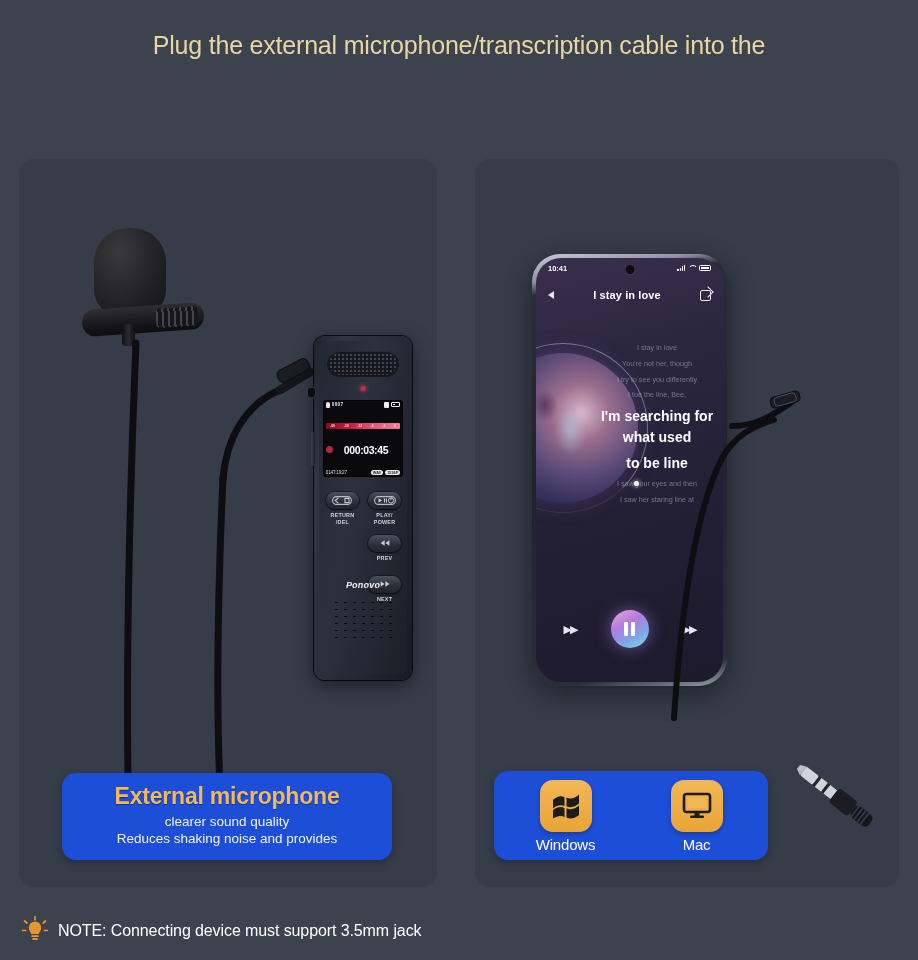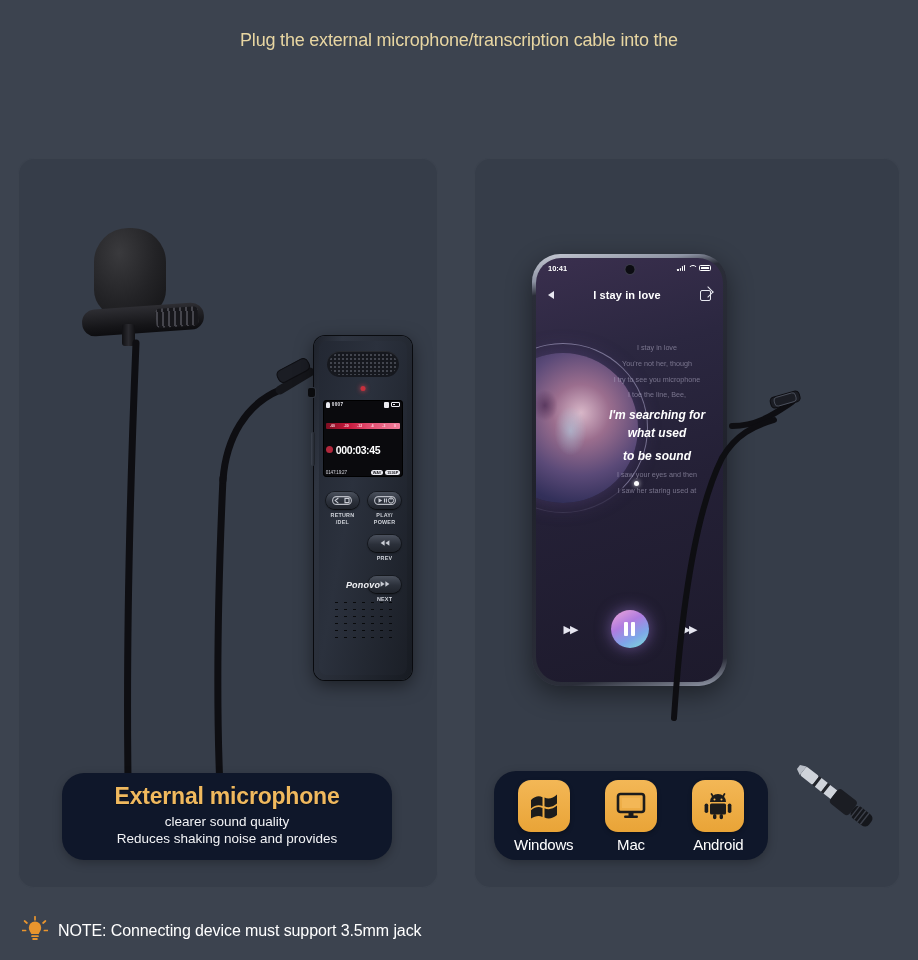--- a/index.html
+++ b/index.html
@@ -11,21 +11,21 @@
     position:relative;
   }
 
   
   .header { width:100%; padding:18px 0 10px; text-align:center; }
   .title {
     color:#ffffff; font-size:35px; font-weight:bold; letter-spacing:-0.4px;
     line-height:1.1;
   }
   .subtitle {
-    color:#e8d6a2; font-size:18px; line-height:1.45; margin-top:9px;
+    color:#e8d6a2; font-size:25px; line-height:1.45; margin-top:9px;
     letter-spacing:-0.2px;
   }
 
   
   .panels {
     position:absolute; top:158px; left:18px;
     width:882px; height:730px;
     display:flex; gap:36px;
   }
   .panel {
@@ -102,21 +102,21 @@
   .scr-sd { width:5px; height:6px; background:#ededf2; border-radius:1px; margin-left:auto; }
   .scr-batt { width:9px; height:5px; border:0.7px solid #ededf2; border-radius:1px; position:relative; }
   .scr-batt:after { content:""; position:absolute; left:1px; top:1px; bottom:1px; right:4px; background:#ededf2; }
   .scr-meter {
     height:6px; border-radius:1px; margin:1px 0;
     background:linear-gradient(90deg,#7d0f22 0%,#c5173a 30%,#e0496b 55%,#f07f9c 100%);
     display:flex; align-items:center; justify-content:space-around;
     font-size:3.4px; color:#ffd9e2; font-weight:bold;
   }
   .scr-time {
-    display:flex; align-items:center; gap:3px;
+    display:flex; align-items:center; gap:11px;
   }
   .scr-dot { width:7px; height:7px; border-radius:50%; background:#b2283c; flex:none; }
   .scr-timer { color:#fff; font-size:10.5px; font-weight:bold; letter-spacing:-0.4px; }
   .scr-row3 { display:flex; align-items:center; gap:2px; }
   .scr-remain { color:#d7d7df; font-size:4.6px; letter-spacing:-0.2px; }
   .scr-tags { margin-left:auto; display:flex; gap:2px; }
   .scr-tag {
     background:#e9e9ef; color:#15151a; font-size:3.8px; font-weight:bold;
     border-radius:5px; padding:0.5px 2px;
   }
@@ -224,37 +224,37 @@
   }
   .ring-dot {
     position:absolute; right:8px; bottom:26px; width:5px; height:5px;
     border-radius:50%; background:#fff; box-shadow:0 0 5px #fff;
   }
   .lyrics {
     position:absolute; right:6px; top:80px; width:120px;
     text-align:center; color:#b9b4cd; font-size:7.2px; line-height:1.5;
   }
   .lyr { margin:5px 0; opacity:0.55; }
-  .lyr.active { color:#ffffff; font-weight:bold; opacity:1; font-size:12px;font-style:italic; }
+  .lyr.active { color:#ffffff; font-weight:bold; opacity:1; font-size:14px; }
   .player {
     position:absolute; left:0; right:0; bottom:34px;
     display:flex; align-items:center; justify-content:center; gap:34px;
   }
   .skip { color:#e6e6f0; font-size:11px; letter-spacing:-2px; }
   .play-btn {
     width:38px; height:38px; border-radius:50%;
     background:linear-gradient(150deg,#f0a8d8 0%,#b07ce0 38%,#7ea6e8 68%,#7fe0d8 100%);
     display:flex; align-items:center; justify-content:center; gap:3.5px;
     box-shadow:0 0 16px rgba(170,130,230,0.55);
   }
   .play-btn b { width:3.5px; height:14px; background:#fff; border-radius:1px; display:block; }
 
   
   .callout {
-    position:absolute; background:#0f172a; border-radius:22px;
+    position:absolute; background:#1d4ed8; border-radius:14px;
     box-shadow:0 3px 10px rgba(0,0,0,0.25);
   }
   .callout-left {
     left:44px; bottom:28px; width:330px; padding:10px 14px 12px; text-align:center;
   }
   .co-title {
     color:#f0b95e; font-size:23px; font-weight:bold; letter-spacing:-0.2px;
     text-shadow:0 1px 1px rgba(0,0,0,0.35);
   }
   .co-sub { color:#f2f3f6; font-size:13.5px; line-height:1.3; margin-top:3px; }
@@ -433,26 +433,26 @@
         </div>
 
         <div class="ring">
           <span class="ring-dot"></span>
         </div>
         <div class="album"></div>
 
         <div class="lyrics">
           <div class="lyr">I stay in love</div>
           <div class="lyr">You're not her, though</div>
-          <div class="lyr">I try to see you microphone</div>
+          <div class="lyr">I try to see you differently</div>
           <div class="lyr">I toe the line, Bee,</div>
           <div class="lyr active">I'm searching for what used</div>
-          <div class="lyr active">to be sound</div>
+          <div class="lyr active">to be line</div>
           <div class="lyr">I saw your eyes and then</div>
-          <div class="lyr">I saw her staring used at</div>
+          <div class="lyr">I saw her staring line at</div>
         </div>
 
         <div class="player">
           <span class="skip">▶▶</span>
           <span class="play-btn">
               <b></b>
               <b></b>
             </span>
           <span class="skip">▶▶</span>
         </div>
@@ -484,36 +484,20 @@
           <svg width="30" height="28" viewBox="0 0 30 28">
             <rect x="2" y="2" width="26" height="18" rx="2.5" fill="none" stroke="#1c1c1c" stroke-width="2.6"></rect>
             <rect x="6" y="6" width="18" height="10" fill="#f3b756"></rect>
             <rect x="12.5" y="20" width="5" height="4" fill="#1c1c1c"></rect>
             <rect x="8" y="23.5" width="14" height="2.6" rx="1.3" fill="#1c1c1c"></rect>
           </svg>
         </div>
         <div class="os-label">Mac</div>
       </div>
 
-      <div class="os">
-        <div class="os-ico">
-          <svg width="30" height="28" viewBox="0 0 30 28">
-            <path d="M8.5,2 L10.5,5.2 M21.5,2 L19.5,5.2" stroke="#1c1c1c" stroke-width="1.7" stroke-linecap="round"></path>
-            <path d="M7,10 a8,8 0 0 1 16,0 Z" fill="#1c1c1c"></path>
-            <circle cx="11.5" cy="7.4" r="1" fill="#f3b756"></circle>
-            <circle cx="18.5" cy="7.4" r="1" fill="#f3b756"></circle>
-            <rect x="7" y="11.5" width="16" height="11" rx="1.6" fill="#1c1c1c"></rect>
-            <rect x="1.6" y="11.5" width="3.6" height="9.5" rx="1.8" fill="#1c1c1c"></rect>
-            <rect x="24.8" y="11.5" width="3.6" height="9.5" rx="1.8" fill="#1c1c1c"></rect>
-            <rect x="10" y="22" width="3.4" height="5.2" rx="1.7" fill="#1c1c1c"></rect>
-            <rect x="16.6" y="22" width="3.4" height="5.2" rx="1.7" fill="#1c1c1c"></rect>
-          </svg>
-        </div>
-        <div class="os-label">Android</div>
-      </div>
     </div>
 
     <svg class="plug" viewBox="0 0 96 78">
       <g transform="rotate(38 48 39)">
         <rect x="6" y="33" width="16" height="11" rx="2" fill="#cfd3da"></rect>
         <rect x="22" y="33" width="3" height="11" fill="#23252b"></rect>
         <rect x="25" y="33" width="8" height="11" fill="#cfd3da"></rect>
         <rect x="33" y="33" width="3" height="11" fill="#23252b"></rect>
         <rect x="36" y="33" width="9" height="11" fill="#cfd3da"></rect>
         <path d="M6,33 L0,36 L0,41 L6,44 Z" fill="#b9bec7"></path>

